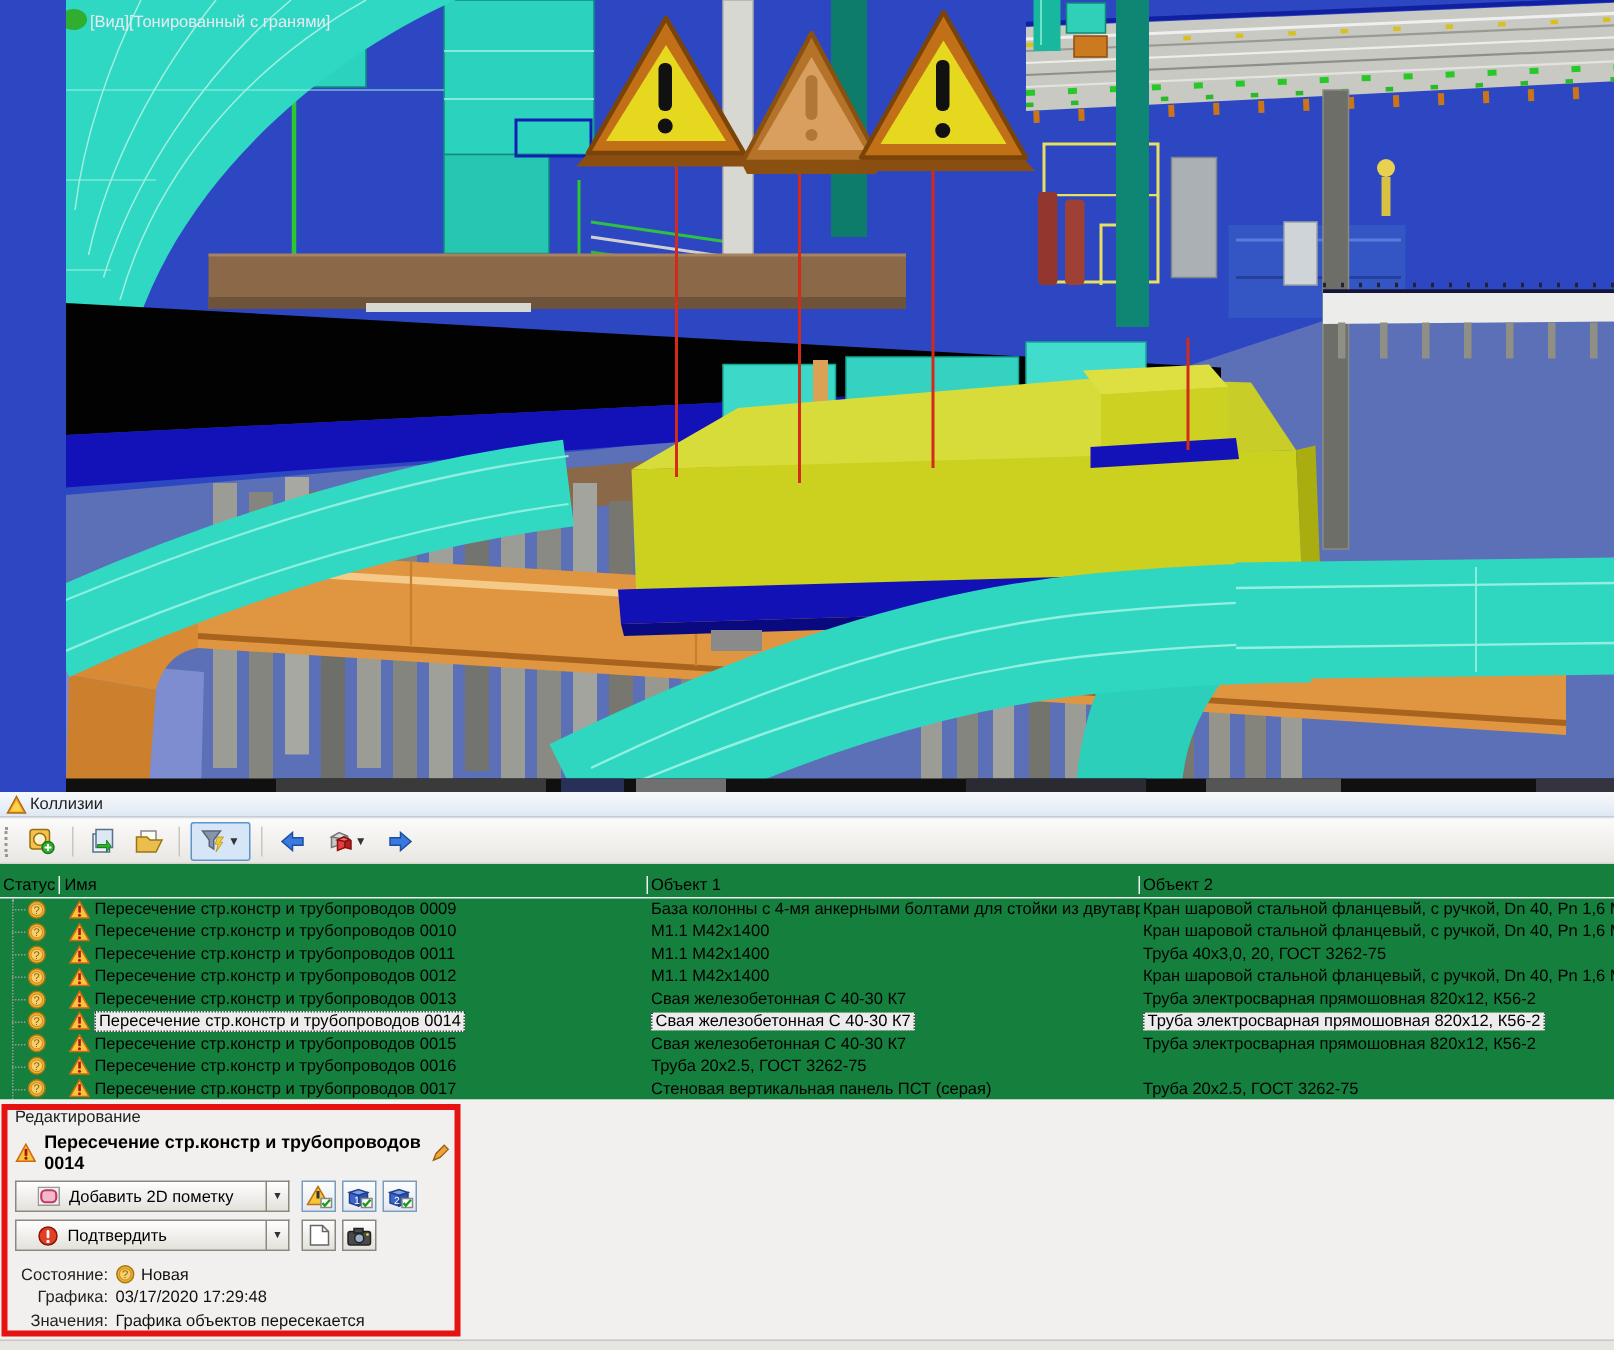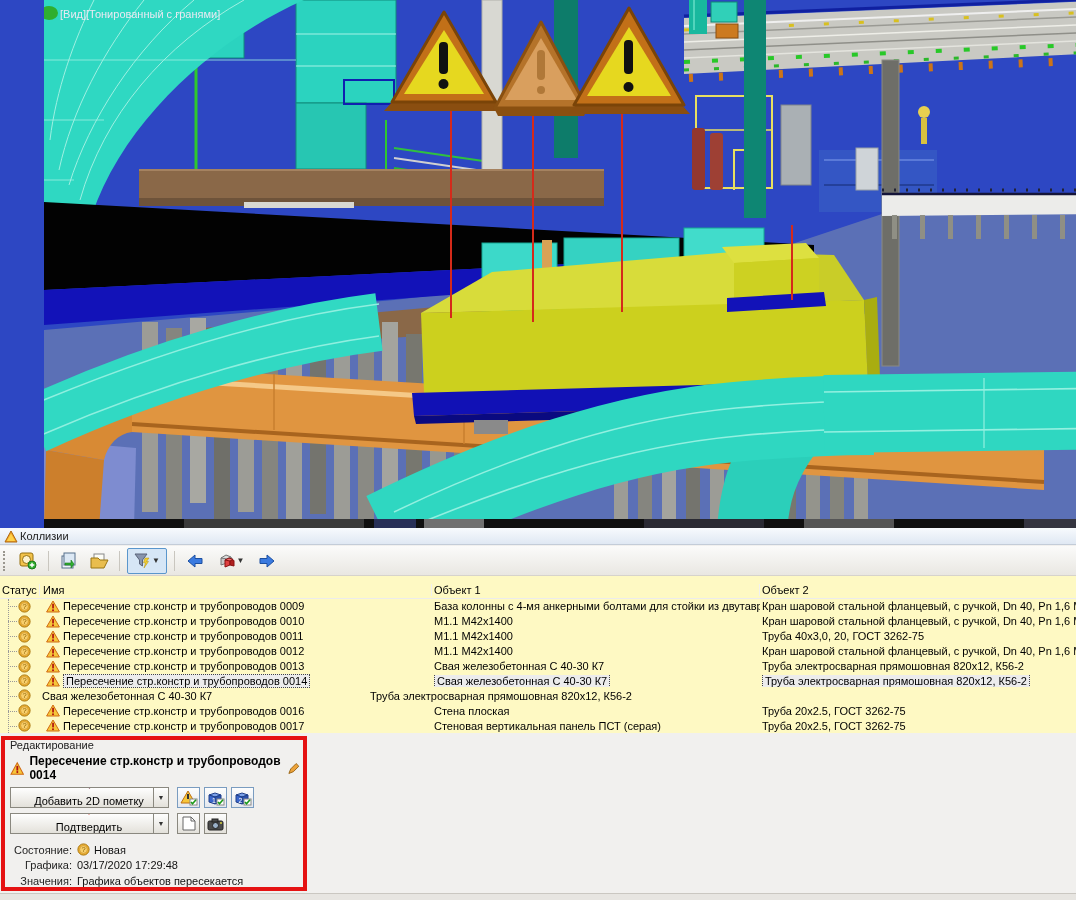--- a/index.html
+++ b/index.html
@@ -17,21 +17,21 @@
   #toolbar{position:absolute;left:0;top:546px;width:1076px;height:30px;
     background:linear-gradient(#fbfbfa,#e9e7e2);border-bottom:1px solid #d6d3cc;
     display:flex;align-items:center;gap:4px;padding-left:3px;box-sizing:border-box;}
   .grip{width:4px;height:20px;border-left:2px dotted #9a978f;margin-right:2px;}
   .tbtn{width:24px;height:24px;display:flex;align-items:center;justify-content:center;border:1px solid transparent;border-radius:2px;}
   .tbtn.active{border:1px solid #5a96cc;background:#d6e6f6;}
   .tsep{width:1px;height:20px;background:#c9c6bf;margin:0 3px;}
   .ddcaret{font-size:8px;color:#333;margin-left:1px;}
   .tgroup{display:flex;align-items:center;}
   
-  #grid{position:absolute;left:0;top:576px;width:1076px;height:157px;background:#fef9c3;box-sizing:border-box;padding-top:6px;}
+  #grid{position:absolute;left:0;top:576px;width:1076px;height:157px;background:#15803d;box-sizing:border-box;padding-top:6px;}
   .ghead{display:flex;height:16px;align-items:center;border-bottom:1px solid #ececec;}
   .ghead span{color:#000;}
   .h-status{width:40px;padding-left:2px;box-sizing:border-box;border-right:1px solid #f0f0f0;}
   .h-name{width:392px;padding-left:3px;box-sizing:border-box;border-right:1px solid #f0f0f0;}
   .h-obj1{width:328px;padding-left:2px;box-sizing:border-box;border-right:1px solid #f0f0f0;}
   .h-obj2{flex:1;padding-left:2px;}
   #tbody{position:relative;}
   #treeline{position:absolute;left:8px;top:0;height:134px;border-left:1px dotted #999;}
   .row{display:flex;height:14.9px;align-items:center;white-space:nowrap;}
   .c-status{width:40px;position:relative;height:100%;}
@@ -42,22 +42,22 @@
   .c-obj2{flex:1;overflow:hidden;padding-left:2px;box-sizing:border-box;}
   .selbox{border:1px dotted #444;background:#ececec;padding:0 2px;}
   
   #editregion{position:absolute;left:0;top:733px;width:1076px;height:160px;background:#f1f0ee;}
   #redframe{position:absolute;left:1px;top:3px;width:306px;height:155px;border:4px solid #e51212;box-sizing:border-box;pointer-events:none;}
   #editinner{position:absolute;left:10px;top:6px;width:290px;}
   #edit-label{font-size:11px;color:#222;}
   #edit-title-row{display:flex;align-items:center;gap:5px;margin-top:3px;}
   #edit-title-row .t{font-weight:bold;font-size:12px;}
   .btnrow{display:flex;align-items:center;margin-top:5px;gap:0;}
-  .xbtn{width:144px;height:21px;border:1px solid #8a887f;background:linear-gradient(#fefefe,#e3e1da);
-        display:flex;align-items:center;gap:6px;padding-left:14px;box-sizing:border-box;font-size:11px;flex-direction:column;}
+  .xbtn{width:168px;height:21px;border:1px solid #8a887f;background:linear-gradient(#fefefe,#e3e1da);
+        display:flex;align-items:center;gap:6px;padding-left:14px;box-sizing:border-box;font-size:11px;}
   .xdd{width:15px;height:21px;border:1px solid #8a887f;border-left:none;background:linear-gradient(#fefefe,#e3e1da);
        display:flex;align-items:center;justify-content:center;font-size:7px;color:#333;box-sizing:border-box;}
   .ibtn{width:23px;height:21px;border:1px solid #7a9cc0;background:linear-gradient(#fdfdfd,#e4e8ee);
         display:flex;align-items:center;justify-content:center;margin-left:4px;box-sizing:border-box;}
   .ibtn.plain{border-color:#8a887f;background:linear-gradient(#fdfdfd,#e3e1da);}
   #fields{margin-top:8px;}
   .frow{display:flex;align-items:center;height:15.5px;}
   .frow .lab{width:62px;text-align:right;margin-right:5px;color:#222;}
   .frow .val{display:flex;align-items:center;gap:4px;color:#111;}
   
@@ -493,41 +493,48 @@
       </div>
       <div class="row">
         <div class="c-status">
           <span class="tree"></span>
           <svg width="13" height="13" viewBox="0 0 13 13">
             <circle cx="6.5" cy="6.5" r="5.6" fill="#f2b32a" stroke="#a87410"></circle>
             <circle cx="6.5" cy="6.5" r="3.9" fill="#f8cf6a" stroke="#c89030" stroke-width="0.7"></circle>
             <text x="4.4" y="9.3" font-size="7.5" fill="#8a6208" font-family="Liberation Sans,sans-serif">?</text>
           </svg>
         </div>
+        <div class="c-name">
+          <svg width="14" height="13" viewBox="0 0 14 13" style="flex:none">
+            <polygon points="7,1 13.4,12 0.6,12" fill="#f6c63a" stroke="#d06a12"></polygon>
+            <rect x="6.2" y="3.8" width="1.7" height="4.6" fill="#b01010"></rect>
+            <circle cx="7" cy="10.2" r="1" fill="#b01010"></circle>
+          </svg>
+          <span class="nm">Пересечение стр.констр и трубопроводов 0015</span>
+        </div>
         <div class="c-obj1"><span class="">Свая железобетонная С 40-30 К7</span></div>
         <div class="c-obj2"><span class="">Труба  электросварная прямошовная 820х12, К56-2</span></div>
       </div>
       <div class="row">
         <div class="c-status">
           <span class="tree"></span>
           <svg width="13" height="13" viewBox="0 0 13 13">
             <circle cx="6.5" cy="6.5" r="5.6" fill="#f2b32a" stroke="#a87410"></circle>
             <circle cx="6.5" cy="6.5" r="3.9" fill="#f8cf6a" stroke="#c89030" stroke-width="0.7"></circle>
             <text x="4.4" y="9.3" font-size="7.5" fill="#8a6208" font-family="Liberation Sans,sans-serif">?</text>
           </svg>
         </div>
         <div class="c-name">
           <svg width="14" height="13" viewBox="0 0 14 13" style="flex:none">
             <polygon points="7,1 13.4,12 0.6,12" fill="#f6c63a" stroke="#d06a12"></polygon>
             <rect x="6.2" y="3.8" width="1.7" height="4.6" fill="#b01010"></rect>
             <circle cx="7" cy="10.2" r="1" fill="#b01010"></circle>
           </svg>
           <span class="nm">Пересечение стр.констр и трубопроводов 0016</span>
         </div>
-        <div class="c-obj1"><span class="">Стена плоская</span></div>
         <div class="c-obj2"><span class="">Труба 20х2.5, ГОСТ 3262-75</span></div>
       </div>
       <div class="row">
         <div class="c-status">
           <span class="tree"></span>
           <svg width="13" height="13" viewBox="0 0 13 13">
             <circle cx="6.5" cy="6.5" r="5.6" fill="#f2b32a" stroke="#a87410"></circle>
             <circle cx="6.5" cy="6.5" r="3.9" fill="#f8cf6a" stroke="#c89030" stroke-width="0.7"></circle>
             <text x="4.4" y="9.3" font-size="7.5" fill="#8a6208" font-family="Liberation Sans,sans-serif">?</text>
           </svg>

